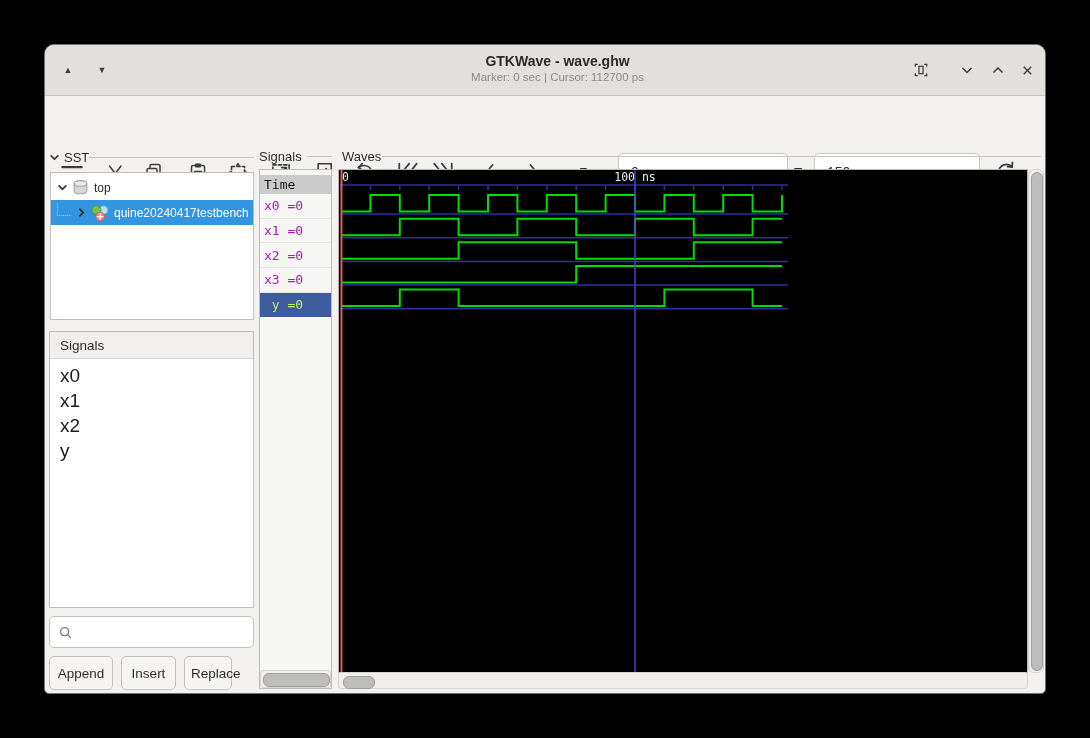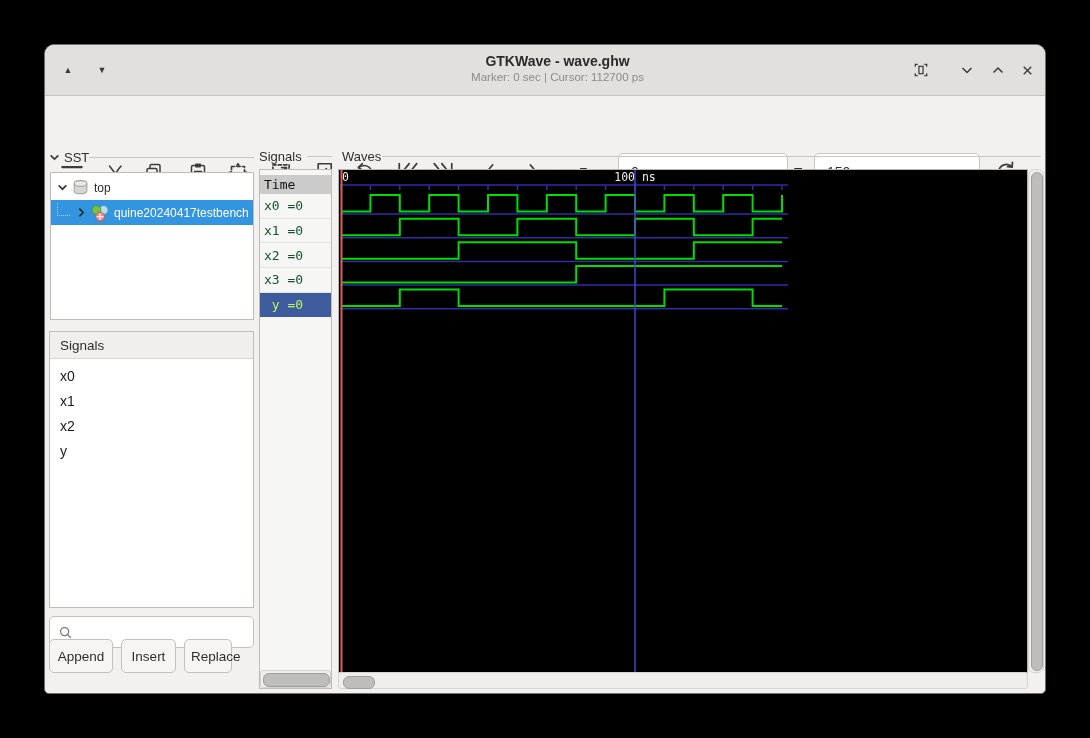--- a/index.html
+++ b/index.html
@@ -34,35 +34,35 @@
   .exp svg{stroke:#3a3a3a;stroke-width:1.6;fill:none;}
   .tree-row.selected .exp svg{stroke:#2c2c2c;}
   .tree-icon{margin:0 5px 0 3px;flex:none;display:flex;}
   .tree-label{overflow:hidden;}
   .guide{width:12px;height:12px;margin-left:6px;margin-top:-6px;border-left:1px dotted #b9cfe2;
     border-bottom:1px dotted #b9cfe2;flex:none;}
   .list-frame{position:absolute;left:4px;top:286px;width:205px;height:277px;background:#fff;
     border:1px solid #bfbbb7;box-sizing:border-box;}
   .list-header{height:26px;background:#f0efed;border-bottom:1px solid #d8d5d1;display:flex;
     align-items:center;padding-left:10px;font-size:13.5px;color:#2e2e2e;}
-  .sig-item{height:25px;display:flex;align-items:center;padding-left:10px;font-size:14px;color:#1a1a1a;}
+  .sig-item{height:25px;display:flex;align-items:center;padding-left:10px;font-size:19px;color:#1a1a1a;}
   .search{position:absolute;left:4px;top:571px;width:205px;height:32px;box-sizing:border-box;
     background:#fff;border:1px solid #c4c0bb;border-radius:5px;display:flex;align-items:center;padding-left:8px;}
   .search svg{stroke:#7a7a7a;stroke-width:1.5;fill:none;}
-  .btn{position:absolute;top:594px;height:34px;box-sizing:border-box;background:#f6f5f4;
+  .btn{position:absolute;top:611px;height:34px;box-sizing:border-box;background:#f6f5f4;
     border:1px solid #c4c0bb;border-radius:5px;font-size:13.5px;color:#2e2e2e;
     font-family:"Liberation Sans",sans-serif;}
   
   .sigcol{position:absolute;left:214px;top:124px;width:73px;height:520px;background:#f6f6f5;
     border:1px solid #bfbbb7;box-sizing:border-box;}
   .mono{font-family:"DejaVu Sans Mono",monospace;}
   .time-hdr{margin-top:5px;height:19px;background:#cbcbcb;display:flex;align-items:center;
     padding-left:4px;font-size:13px;color:#111;}
   .sig-row{height:23.7px;display:flex;align-items:center;padding-left:4px;font-size:13px;
-    color:#14532d;border-bottom:1px solid #e3e3e2;white-space:pre;}
+    color:#a21caf;border-bottom:1px solid #e3e3e2;white-space:pre;}
   .sig-row.selected{background:#3d5c9e;color:#bef264;border-bottom-color:#3d5c9e;}
   
   .wave-canvas{position:absolute;left:293px;top:124px;width:688px;height:502px;background:#000;
     border:1px solid #b9b5b1;box-sizing:content-box;}
   
   .sb-track{position:absolute;background:#efeeec;border:1px solid #d7d4d0;box-sizing:border-box;border-radius:3px;}
   .sb-thumb{position:absolute;background:#bdbdbc;border:1px solid #9f9f9e;border-radius:6px;}
   .divider{position:absolute;top:102px;height:542px;width:6px;cursor:col-resize;}
 </style>
 </head>

